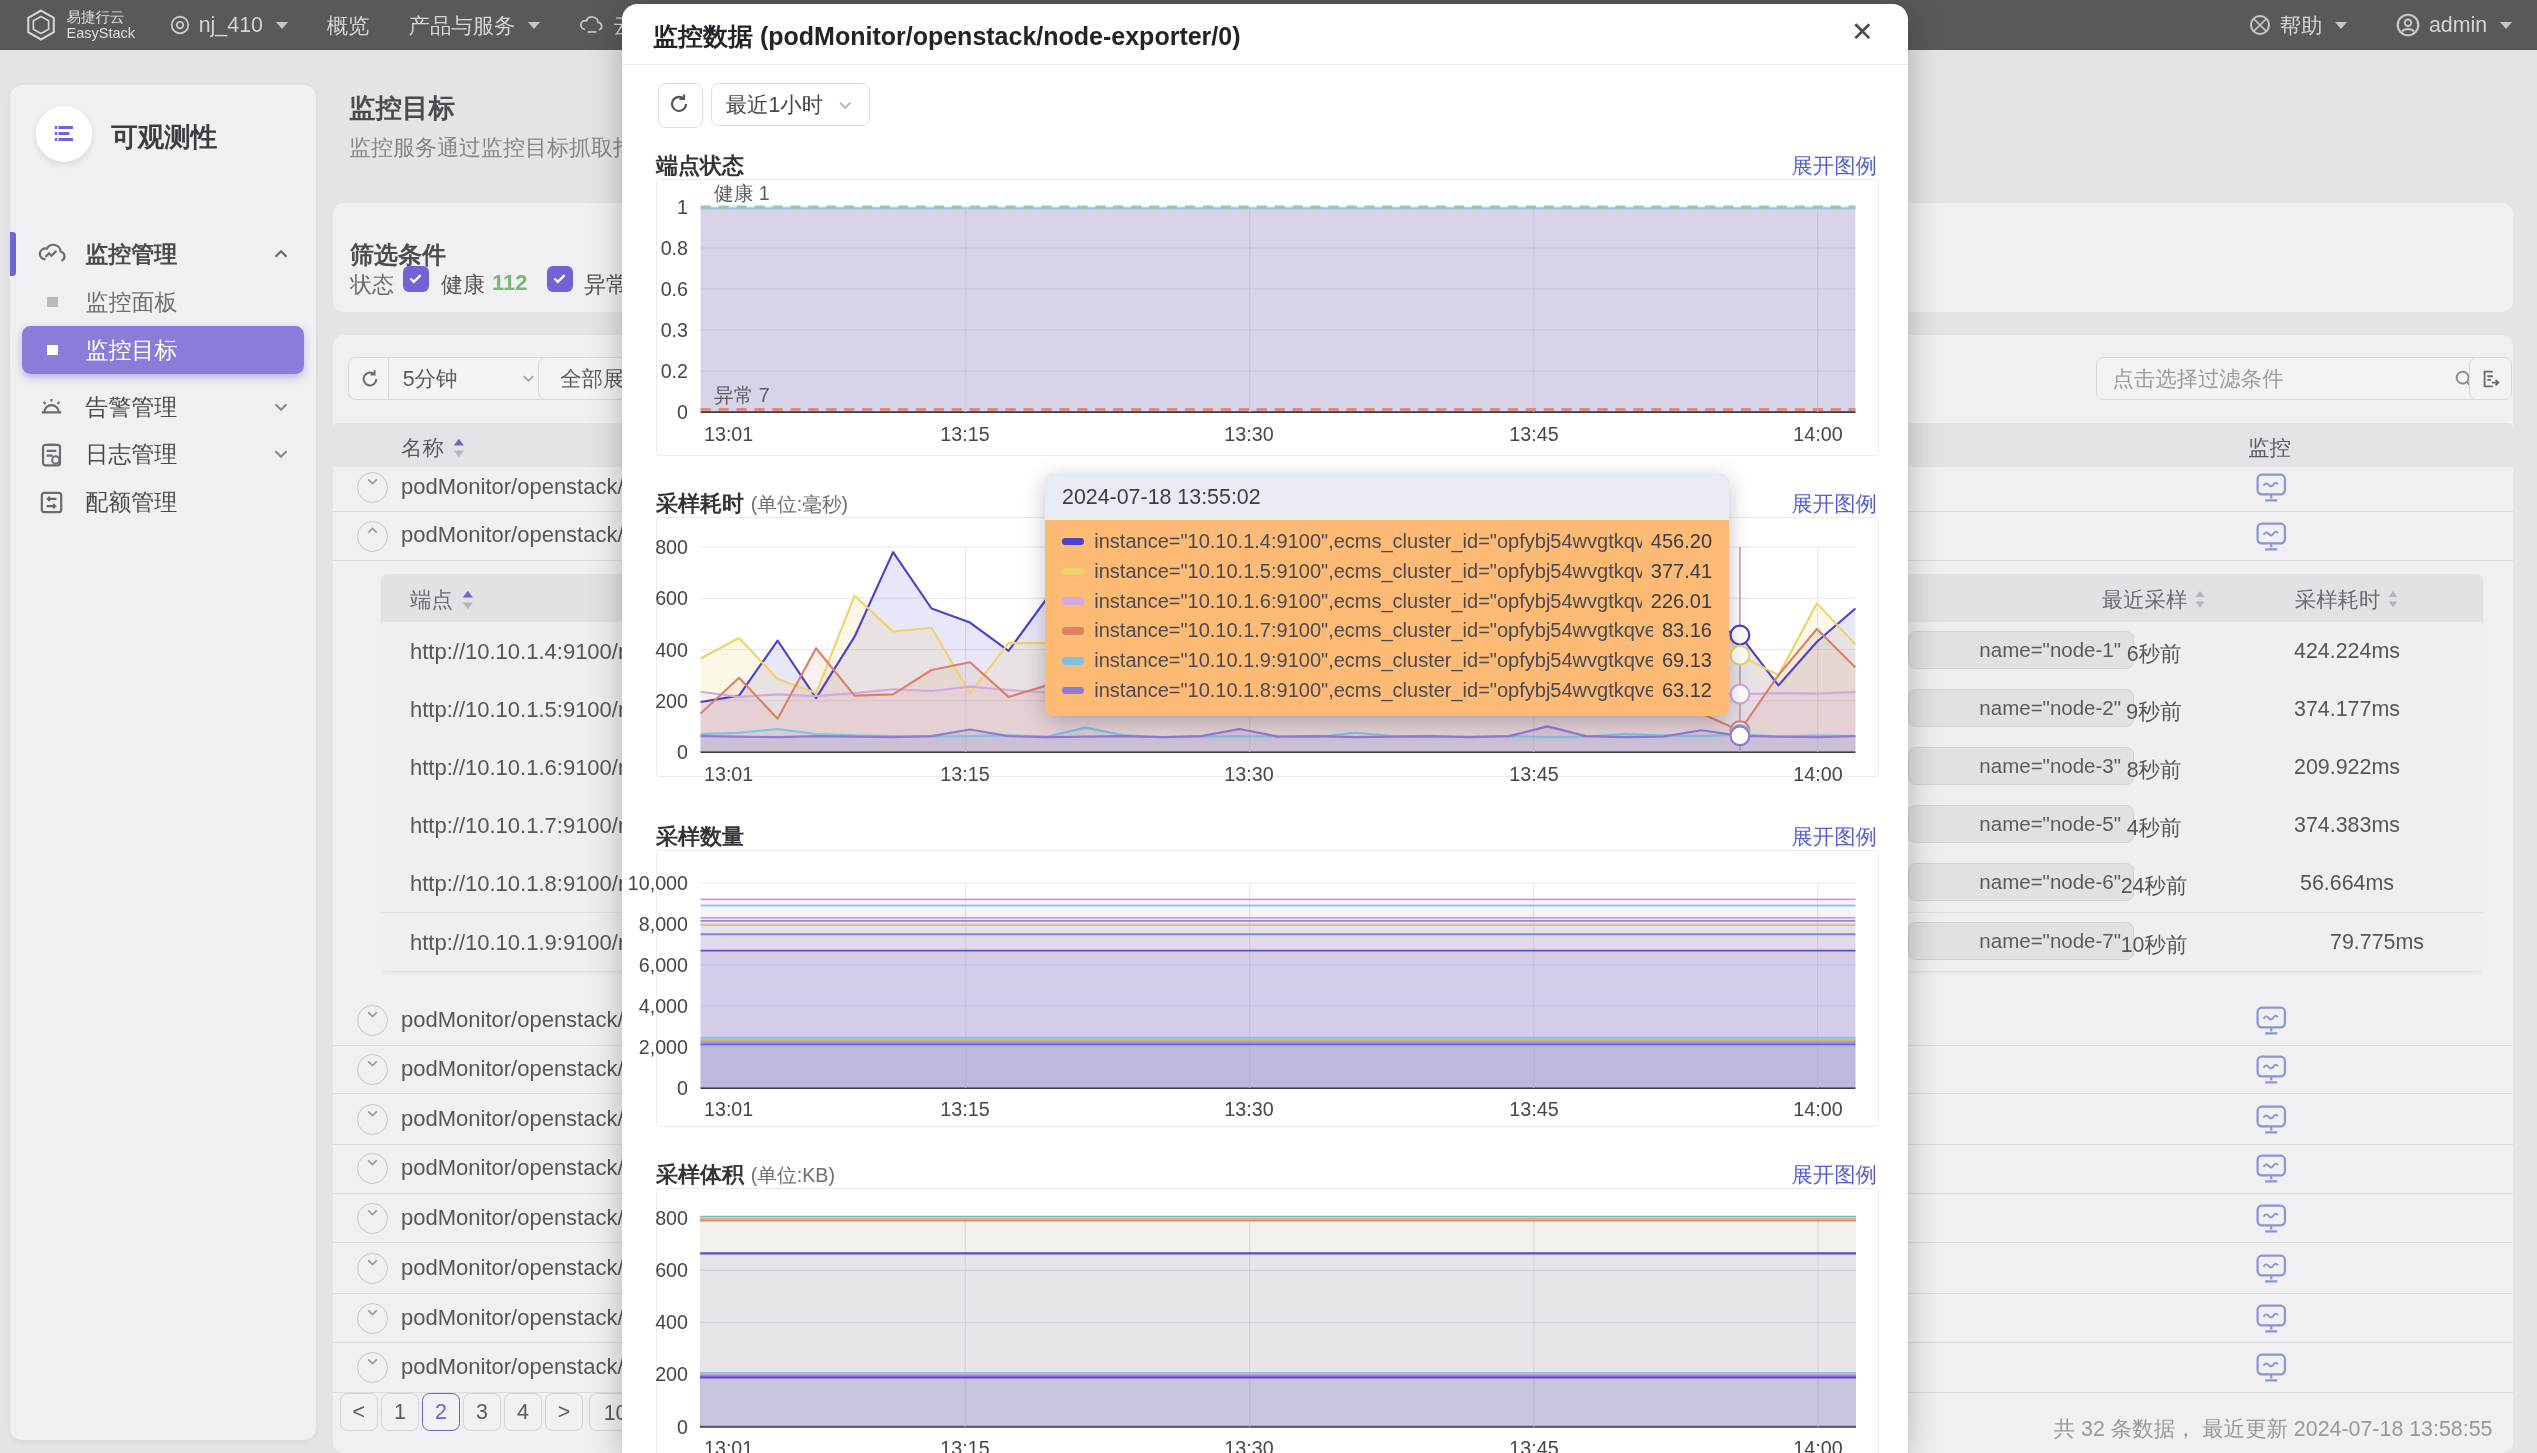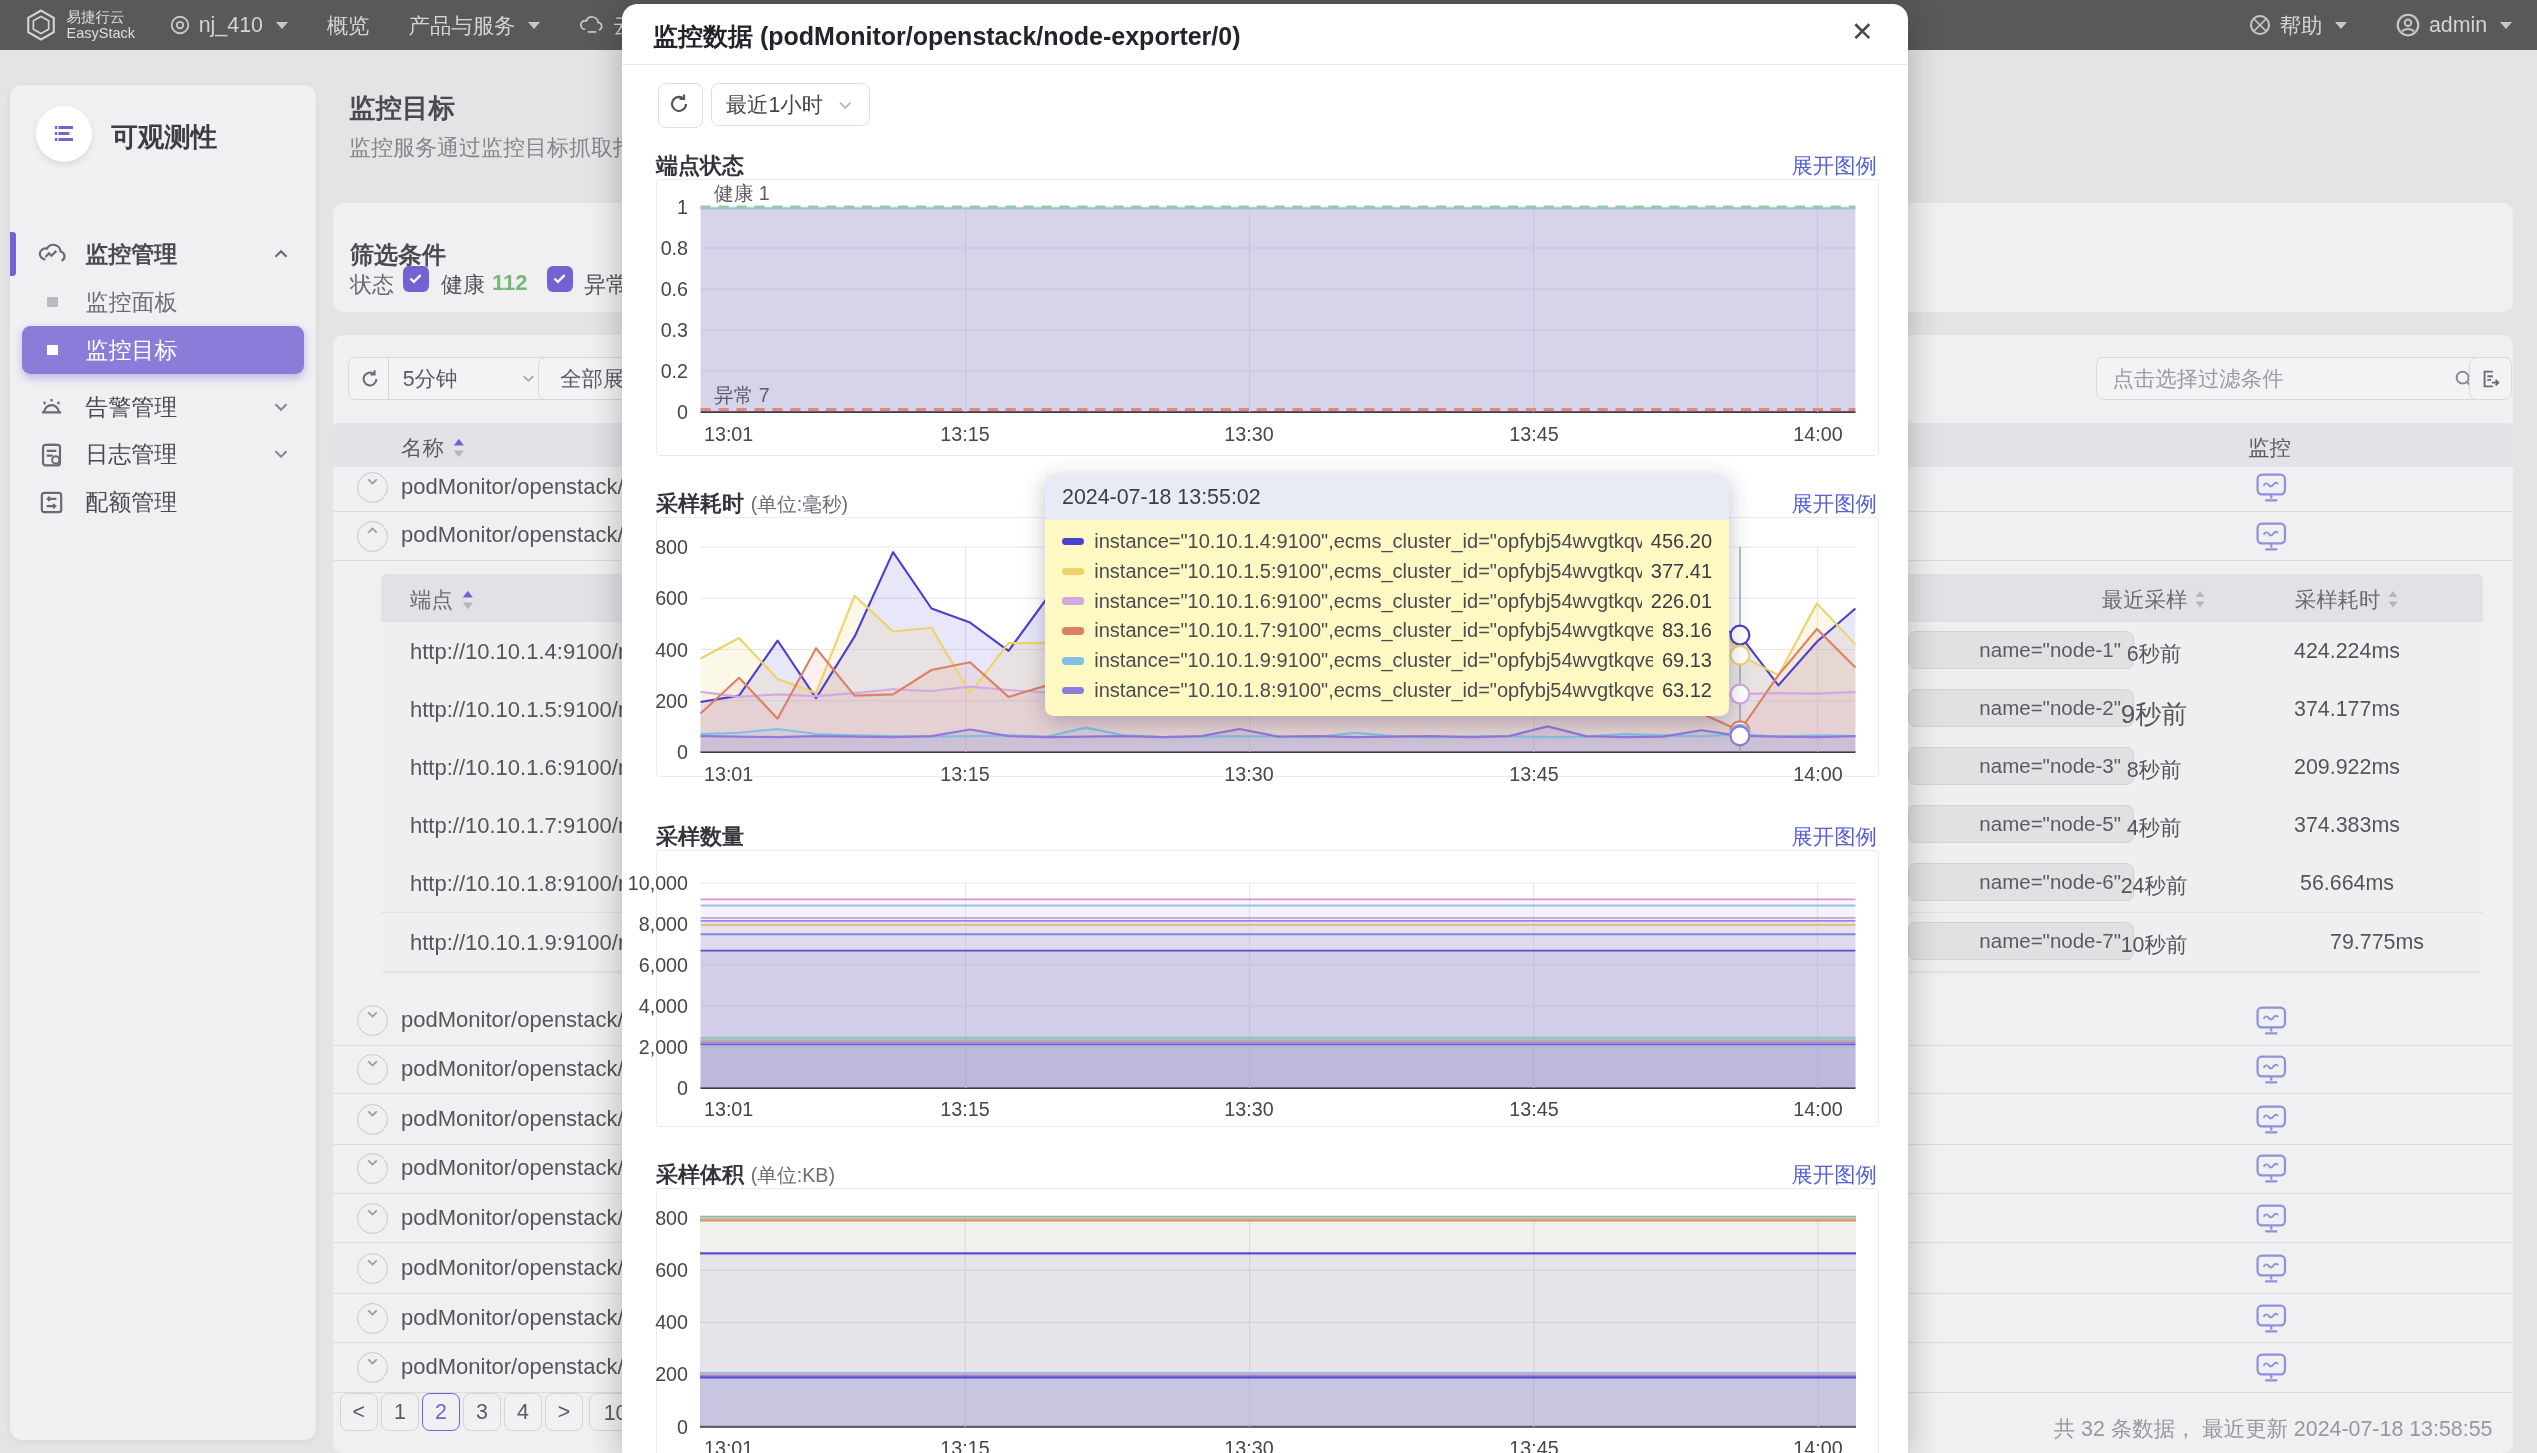--- a/index.html
+++ b/index.html
@@ -23,21 +23,21 @@
   .hdr-cell{position:absolute;font-size:21.4px;color:#6a6a70;display:flex;align-items:center;gap:8.5px;white-space:nowrap;}
   
   #modal{position:absolute;left:622px;top:4.3px;width:1286px;height:1449px;background:#ffffff;border-radius:15.4px 15.4px 0 0;box-shadow:0 6.8px 34px rgba(0,0,0,.25);overflow:hidden;}
   .m-sec-title{position:absolute;left:34px;font-size:22px;color:#33333a;font-weight:bold;white-space:nowrap;}
   .m-sec-unit{font-weight:normal;font-size:19.7px;color:#6d6d75;margin-left:6.8px;}
   .legend-link{position:absolute;right:31px;font-size:21.4px;color:#5560d6;cursor:pointer;white-space:nowrap;text-align:right;}
   .chart{position:absolute;left:34px;width:1221px;background:#fff;border:0.9px solid #ebebee;border-radius:3.4px;}
   .ytick{position:absolute;font-size:19.7px;color:#45454c;text-align:right;width:77px;white-space:nowrap;}
   .xtick{position:absolute;font-size:19.7px;color:#45454c;white-space:nowrap;}
   .anno{position:absolute;font-size:19.7px;color:#5d5d64;white-space:nowrap;}
-  #tooltip{position:absolute;left:423px;top:470px;width:684px;background:#fef9c3;border-radius:8.5px;box-shadow:0 5.1px 22px rgba(40,40,70,.28);overflow:hidden;z-index:30;}
+  #tooltip{position:absolute;left:423px;top:470px;width:684px;background:#fdba74;border-radius:8.5px;box-shadow:0 5.1px 22px rgba(40,40,70,.28);overflow:hidden;z-index:30;}
   #tooltip .tt-head{background:#e9ebf4;padding:10.3px 17px;font-size:21.4px;color:#3c3c44;}
   .tt-row{display:flex;align-items:center;padding:3.4px 17px;font-size:20px;color:#4a4a52;}
   .tt-swatch{width:22px;height:7.7px;border-radius:3.4px;margin-right:10.3px;flex:none;}
   .tt-label{white-space:nowrap;overflow:hidden;}
   .tt-val{margin-left:auto;padding-left:8.5px;color:#3c3c44;}
   .pagebtn{position:absolute;width:36px;height:36px;border:1.7px solid #d4d4d8;border-radius:7.7px;background:#f1f1f3;color:#5a5a60;font-size:21.4px;display:flex;align-items:center;justify-content:center;}
   .pagebtn.active{border-color:#6f61d4;color:#6f61d4;}
 </style>
 </head>
 <body>
@@ -360,21 +360,21 @@
             </div>
             <div style="position: absolute; left: 0px; top: 48px; width: 2102px; height: 58px; background: rgb(239, 239, 241); border-bottom: 0.9px solid rgb(224, 224, 227);">
               <div style="position: absolute; left: 29px; top: 17px; font-size: 22px; color: rgb(85, 85, 90); white-space: nowrap;">http://10.10.1.4:9100/metrics</div>
               <div style="position: absolute; left: 1527px; top: 9.4px; width: 226px; height: 38px; background: rgb(225, 225, 228); border: 0.9px solid rgb(210, 210, 214); border-radius: 7.7px; font-size: 20.5px; color: rgb(90, 90, 96); display: flex; align-items: center; justify-content: flex-end; padding: 0px 12px; box-sizing: border-box; overflow: hidden; white-space: nowrap;">name="node-1"</div>
               <div style="position: absolute; left: 1696px; top: 17px; width: 154px; text-align: center; font-size: 21.4px; color: rgb(85, 85, 90);">6秒前</div>
               <div style="position: absolute; left: 1889px; top: 17px; width: 154px; text-align: center; font-size: 21.4px; color: rgb(85, 85, 90);">424.224ms</div>
             </div>
             <div style="position: absolute; left: 0px; top: 106px; width: 2102px; height: 58px; background: rgb(239, 239, 241); border-bottom: 0.9px solid rgb(224, 224, 227);">
               <div style="position: absolute; left: 29px; top: 17px; font-size: 22px; color: rgb(85, 85, 90); white-space: nowrap;">http://10.10.1.5:9100/metrics</div>
               <div style="position: absolute; left: 1527px; top: 9.4px; width: 226px; height: 38px; background: rgb(225, 225, 228); border: 0.9px solid rgb(210, 210, 214); border-radius: 7.7px; font-size: 20.5px; color: rgb(90, 90, 96); display: flex; align-items: center; justify-content: flex-end; padding: 0px 12px; box-sizing: border-box; overflow: hidden; white-space: nowrap;">name="node-2"</div>
-              <div style="position: absolute; left: 1696px; top: 17px; width: 154px; text-align: center; font-size: 26px; color: rgb(85, 85, 90);">9秒前</div>
+              <div style="position: absolute; left: 1696px; top: 17px; width: 154px; text-align: center; font-size: 22px; color: rgb(85, 85, 90);">9秒前</div>
               <div style="position: absolute; left: 1889px; top: 17px; width: 154px; text-align: center; font-size: 21.4px; color: rgb(85, 85, 90);">374.177ms</div>
             </div>
             <div style="position: absolute; left: 0px; top: 164px; width: 2102px; height: 58px; background: rgb(239, 239, 241); border-bottom: 0.9px solid rgb(224, 224, 227);">
               <div style="position: absolute; left: 29px; top: 17px; font-size: 22px; color: rgb(85, 85, 90); white-space: nowrap;">http://10.10.1.6:9100/metrics</div>
               <div style="position: absolute; left: 1527px; top: 9.4px; width: 226px; height: 38px; background: rgb(225, 225, 228); border: 0.9px solid rgb(210, 210, 214); border-radius: 7.7px; font-size: 20.5px; color: rgb(90, 90, 96); display: flex; align-items: center; justify-content: flex-end; padding: 0px 12px; box-sizing: border-box; overflow: hidden; white-space: nowrap;">name="node-3"</div>
               <div style="position: absolute; left: 1696px; top: 17px; width: 154px; text-align: center; font-size: 21.4px; color: rgb(85, 85, 90);">8秒前</div>
               <div style="position: absolute; left: 1889px; top: 17px; width: 154px; text-align: center; font-size: 21.4px; color: rgb(85, 85, 90);">209.922ms</div>
             </div>
             <div style="position: absolute; left: 0px; top: 222px; width: 2102px; height: 58px; background: rgb(239, 239, 241); border-bottom: 0.9px solid rgb(224, 224, 227);">
               <div style="position: absolute; left: 29px; top: 17px; font-size: 22px; color: rgb(85, 85, 90); white-space: nowrap;">http://10.10.1.7:9100/metrics</div>

